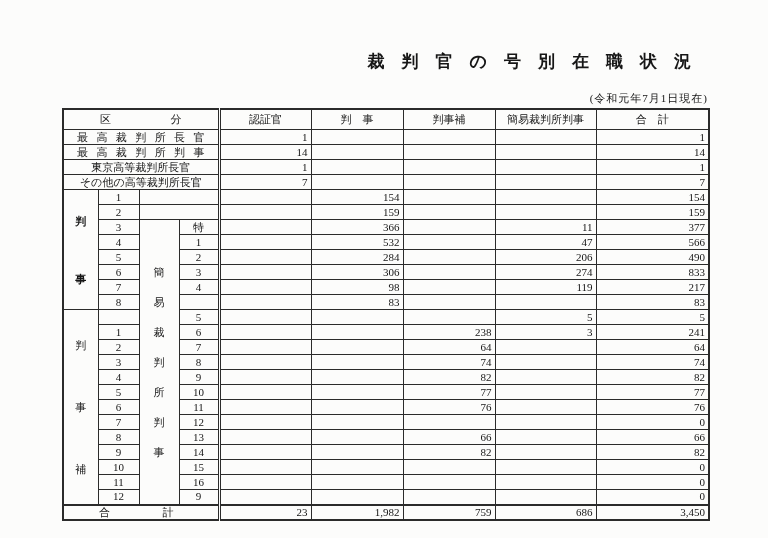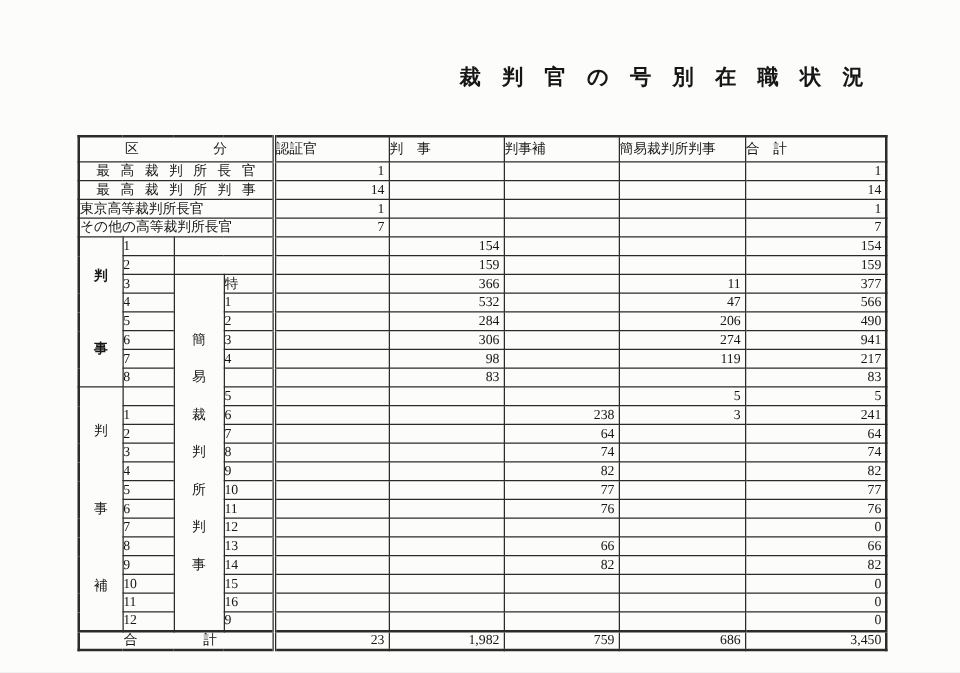--- a/index.html
+++ b/index.html
@@ -20,21 +20,21 @@
     position:absolute; top:108px; left:62px; width:646px;
     border-collapse:collapse; table-layout:fixed;
     font-size:11px; border:2px solid #2b2b2b;
   }
   tr { height:15px; }
   tr.hrow { height:18px; }
   td {
     border:1px solid #2b2b2b; padding:0; line-height:13px;
     overflow:hidden; white-space:nowrap;
   }
-  .center { text-align:left; }
+  .center { text-align:center; }
   .val { text-align:right; padding-right:3px; }
   .spread { text-align:justify; text-align-last:justify; text-justify:inter-character; }
   .pad-cat { padding:3px 36px; }
   .pad-lab { padding:0 13px; }
   .pad-tot { padding:0 44px; }
   .dleft { border-left:3px double #2b2b2b; }
   tr.trow td { border-top:2px solid #2b2b2b;padding-left:35px; }
   .vcell { vertical-align:middle; text-align:center; }
   .vtext {
     width:12px; margin:0 auto; word-break:break-all;
@@ -42,20 +42,21 @@
   }
   .lh58 { line-height:58px;font-weight:bold; }
   .lh62 { line-height:62px; }
   .lh30 { line-height:30px; }
 </style>
 </head>
 <body>
 
 <div class="sheet">
   <div class="title">裁判官の号別在職状況</div>
+  <div class="date-note">(令和元年7月1日現在)</div>
 
   <table class="grid">
     <colgroup>
       <col style="width:35px">
         <col style="width:41px">
         <col style="width:40px">
         <col style="width:40px">
       <col style="width:92px">
         <col style="width:92px">
         <col style="width:92px">
@@ -157,21 +158,21 @@
       <td class="val">206</td>
       <td class="val">490</td>
     </tr>
     <tr>
       <td class="center">6</td>
       <td class="center">3</td>
       <td class="val dleft"></td>
       <td class="val">306</td>
       <td class="val"></td>
       <td class="val">274</td>
-      <td class="val">941</td>
+      <td class="val">833</td>
     </tr>
     <tr>
       <td class="center">7</td>
       <td class="center">4</td>
       <td class="val dleft"></td>
       <td class="val">98</td>
       <td class="val"></td>
       <td class="val">119</td>
       <td class="val">217</td>
     </tr>

